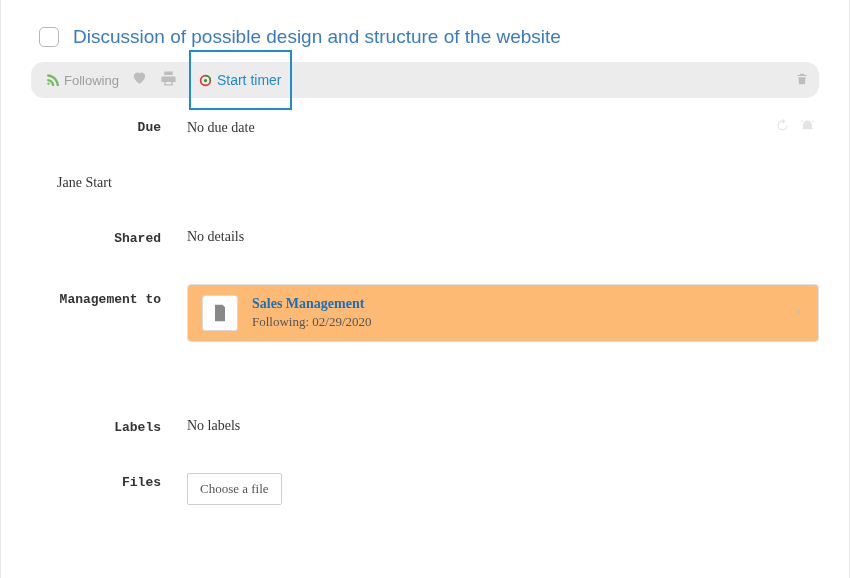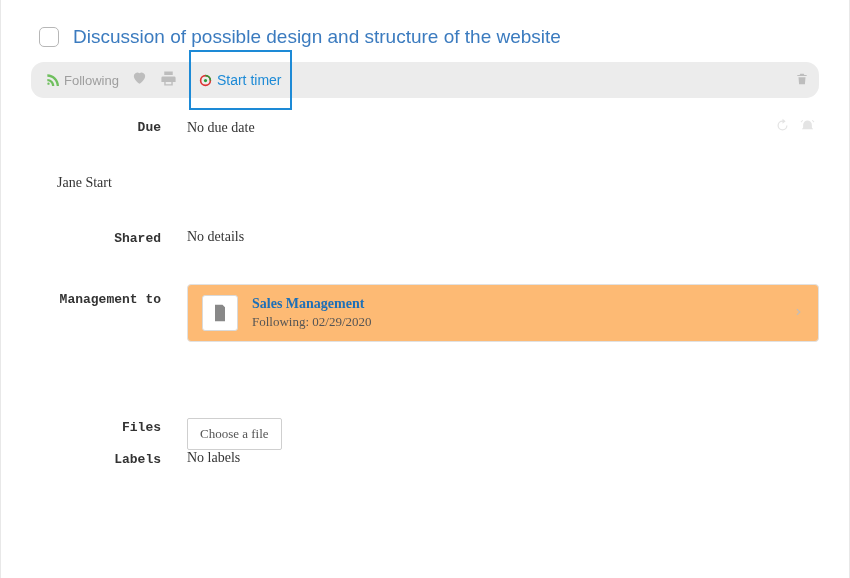--- a/index.html
+++ b/index.html
@@ -276,26 +276,26 @@
                 <path fill="#bdbdbd" d="M8 4l8 8-8 8-2-2 6-6-6-6 2-2z"></path>
               </svg>
           </div>
         </div>
       </div>
     </div>
 
     <div class="field-row">
     </div>
 
+    <div class="field-row">
+      <div class="field-label">Labels</div>
+      <div class="field-value">No labels</div>
+    </div>
+
     <div class="field-row files">
       <div class="field-label">Files</div>
       <div class="field-value">
         <div class="file-btn">Choose a file</div>
       </div>
     </div>
 
-    <div class="field-row">
-      <div class="field-label">Labels</div>
-      <div class="field-value">No labels</div>
-    </div>
-
   </div>
 </div>
 
 </body></html>

